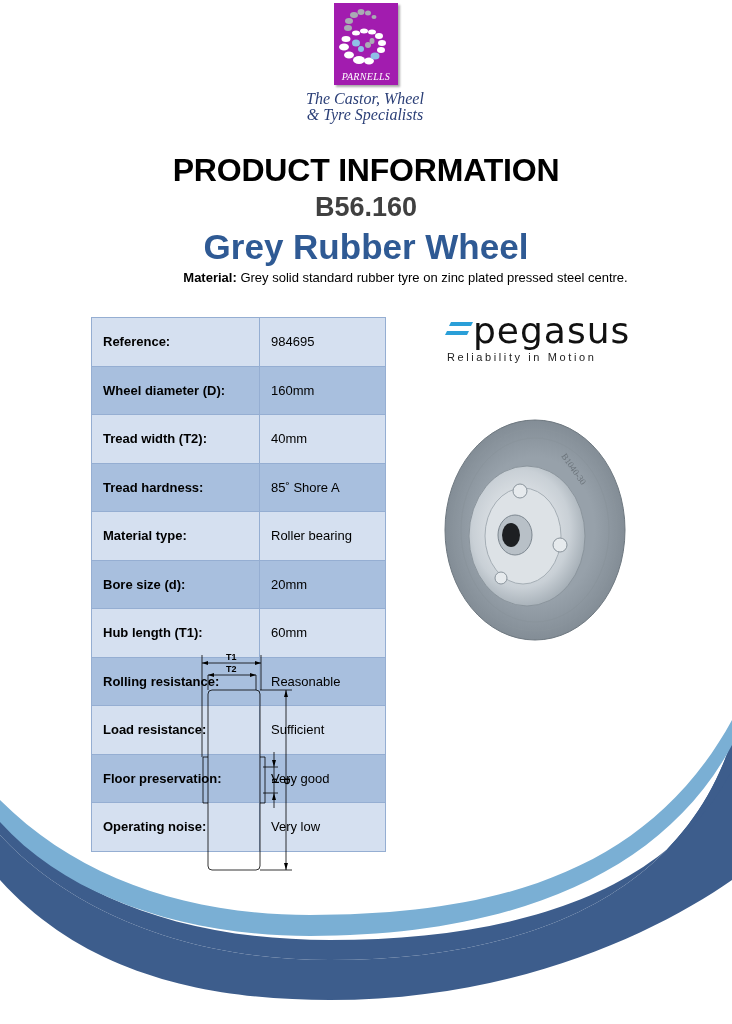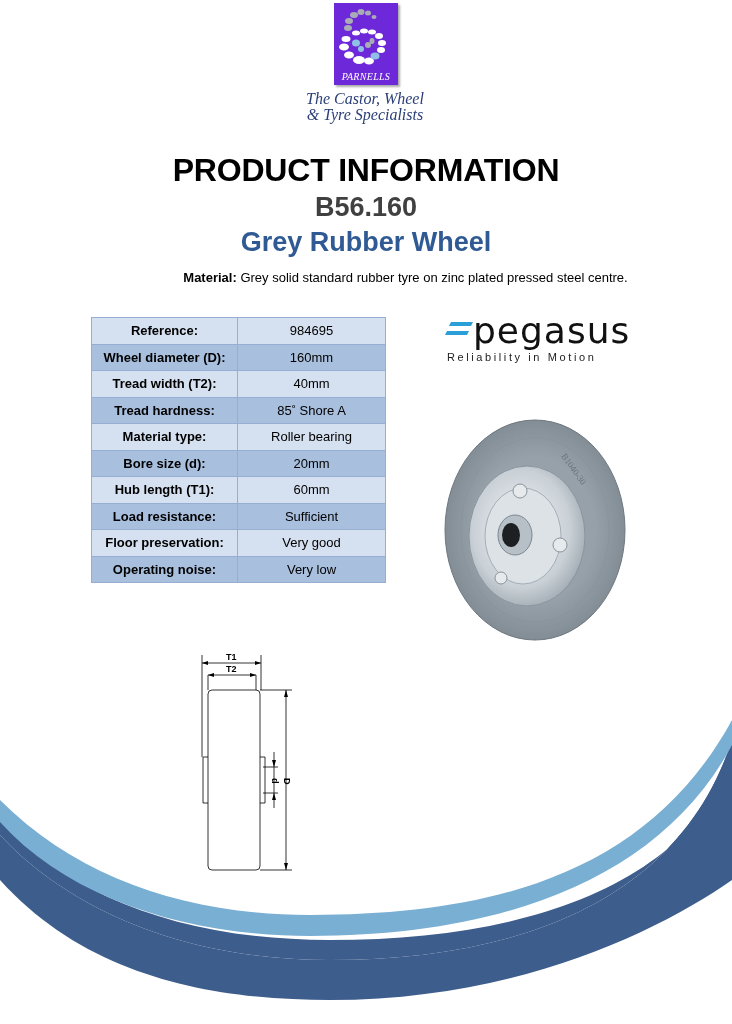--- a/index.html
+++ b/index.html
@@ -1,27 +1,27 @@
 <!DOCTYPE html>
 <html><head>
 <meta charset="utf-8">
 <style>
   html,body{margin:0;padding:0;background:#fff;}
   body{width:732px;height:1024px;position:relative;overflow:hidden;font-family:"Liberation Sans",sans-serif;color:#000;}
-  .logo{position:absolute;left:334px;top:3px;width:64px;height:82px;background:#6d28d9;box-shadow:2px 2px 2px #aaa;}
+  .logo{position:absolute;left:334px;top:3px;width:64px;height:82px;background:#a21caf;box-shadow:2px 2px 2px #aaa;}
   .logo svg{position:absolute;left:0;top:0;}
   .logo-name{position:absolute;left:0;right:0;bottom:3px;text-align:center;font-family:"Liberation Serif",serif;font-style:italic;font-size:10px;color:#fff;letter-spacing:.3px;}
   .tagline{position:absolute;left:290px;top:91px;width:150px;text-align:center;font-family:"Liberation Serif",serif;font-style:italic;font-size:16px;line-height:16px;color:#2b3f77;}
   .h-prod{position:absolute;left:0;width:732px;top:152px;text-align:center;font-weight:bold;font-size:32px;letter-spacing:-.2px;}
   .h-code{position:absolute;left:0;width:732px;top:192px;text-align:center;font-weight:bold;font-size:27px;color:#404040;}
-  .h-name{position:absolute;left:0;width:732px;top:227px;text-align:center;font-weight:bold;font-size:27px;color:#2f5a94;}
+  .h-name{position:absolute;left:0;width:732px;top:227px;text-align:center;font-weight:bold;font-size:35px;color:#2f5a94;}
   .material{position:absolute;left:0;width:770px;top:270px;text-align:center;font-size:13px;}
   .material b{font-weight:bold;margin-left:41px;}
   table.spec{position:absolute;left:91px;top:317px;border-collapse:collapse;width:295px;font-size:13px;}
-  table.spec td{border:1px solid #95aed2;height:25.5px;padding:0;text-align:center;}
+  table.spec td{border:1px solid #95aed2;height:25.5px;padding:11px;text-align:left;}
   table.spec td.k{width:145px;font-weight:bold;}
   table.spec tr:nth-child(odd) td{background:#d5e0f0;}
   table.spec tr:nth-child(even) td{background:#a8bfde;}
   .pegasus{position:absolute;left:445px;top:312px;}
   .peg-word{position:absolute;left:28px;top:-2px;font-size:36px;letter-spacing:1px;color:#111;font-family:"DejaVu Sans",sans-serif;}
   .peg-tag{position:absolute;left:2px;top:39px;font-size:11px;letter-spacing:2.6px;white-space:nowrap;color:#222;}
   .wheel{position:absolute;left:443px;top:418px;}
   .drawing{position:absolute;left:190px;top:645px;}
   .swoosh{position:absolute;left:0;top:0;}
 </style>
@@ -101,20 +101,24 @@
       </tr>
     <tr>
         <td class="k">Bore size (d):</td>
         <td>20mm</td>
       </tr>
     <tr>
         <td class="k">Hub length (T1):</td>
         <td>60mm</td>
       </tr>
     <tr>
+        <td class="k">Rolling resistance:</td>
+        <td>Reasonable</td>
+      </tr>
+    <tr>
         <td class="k">Load resistance:</td>
         <td>Sufficient</td>
       </tr>
     <tr>
         <td class="k">Floor preservation:</td>
         <td>Very good</td>
       </tr>
     <tr>
         <td class="k">Operating noise:</td>
         <td>Very low</td>

